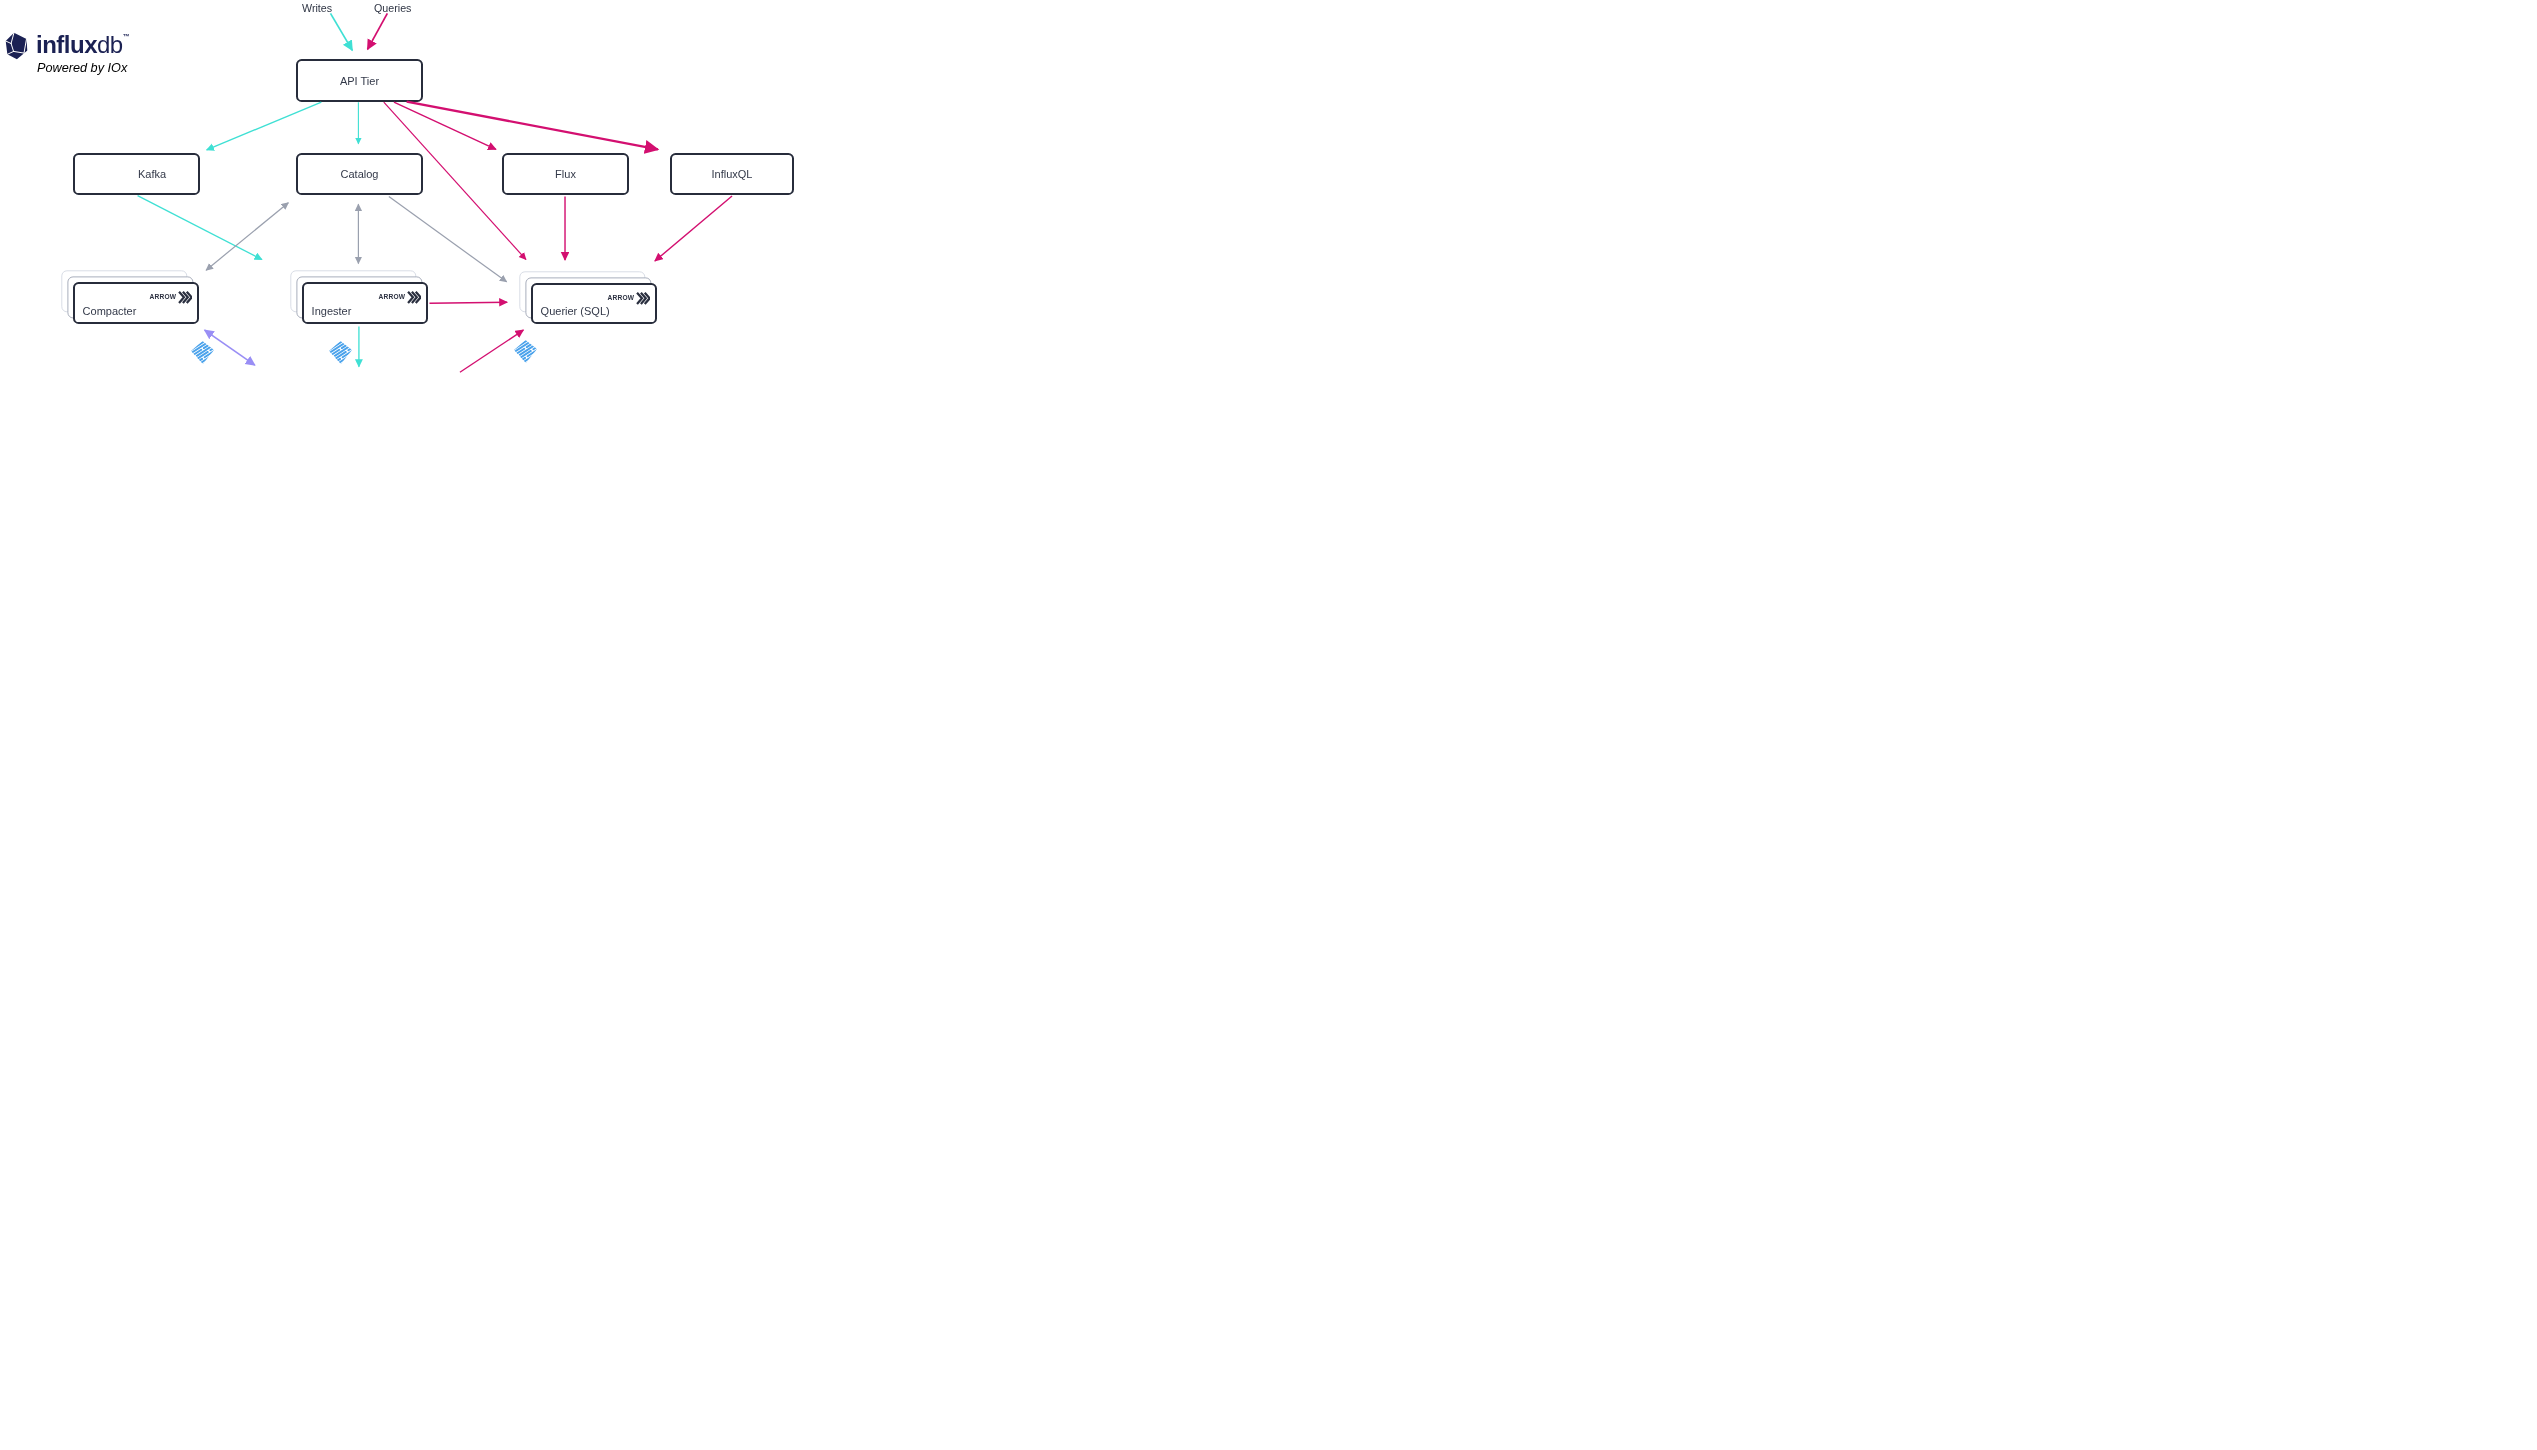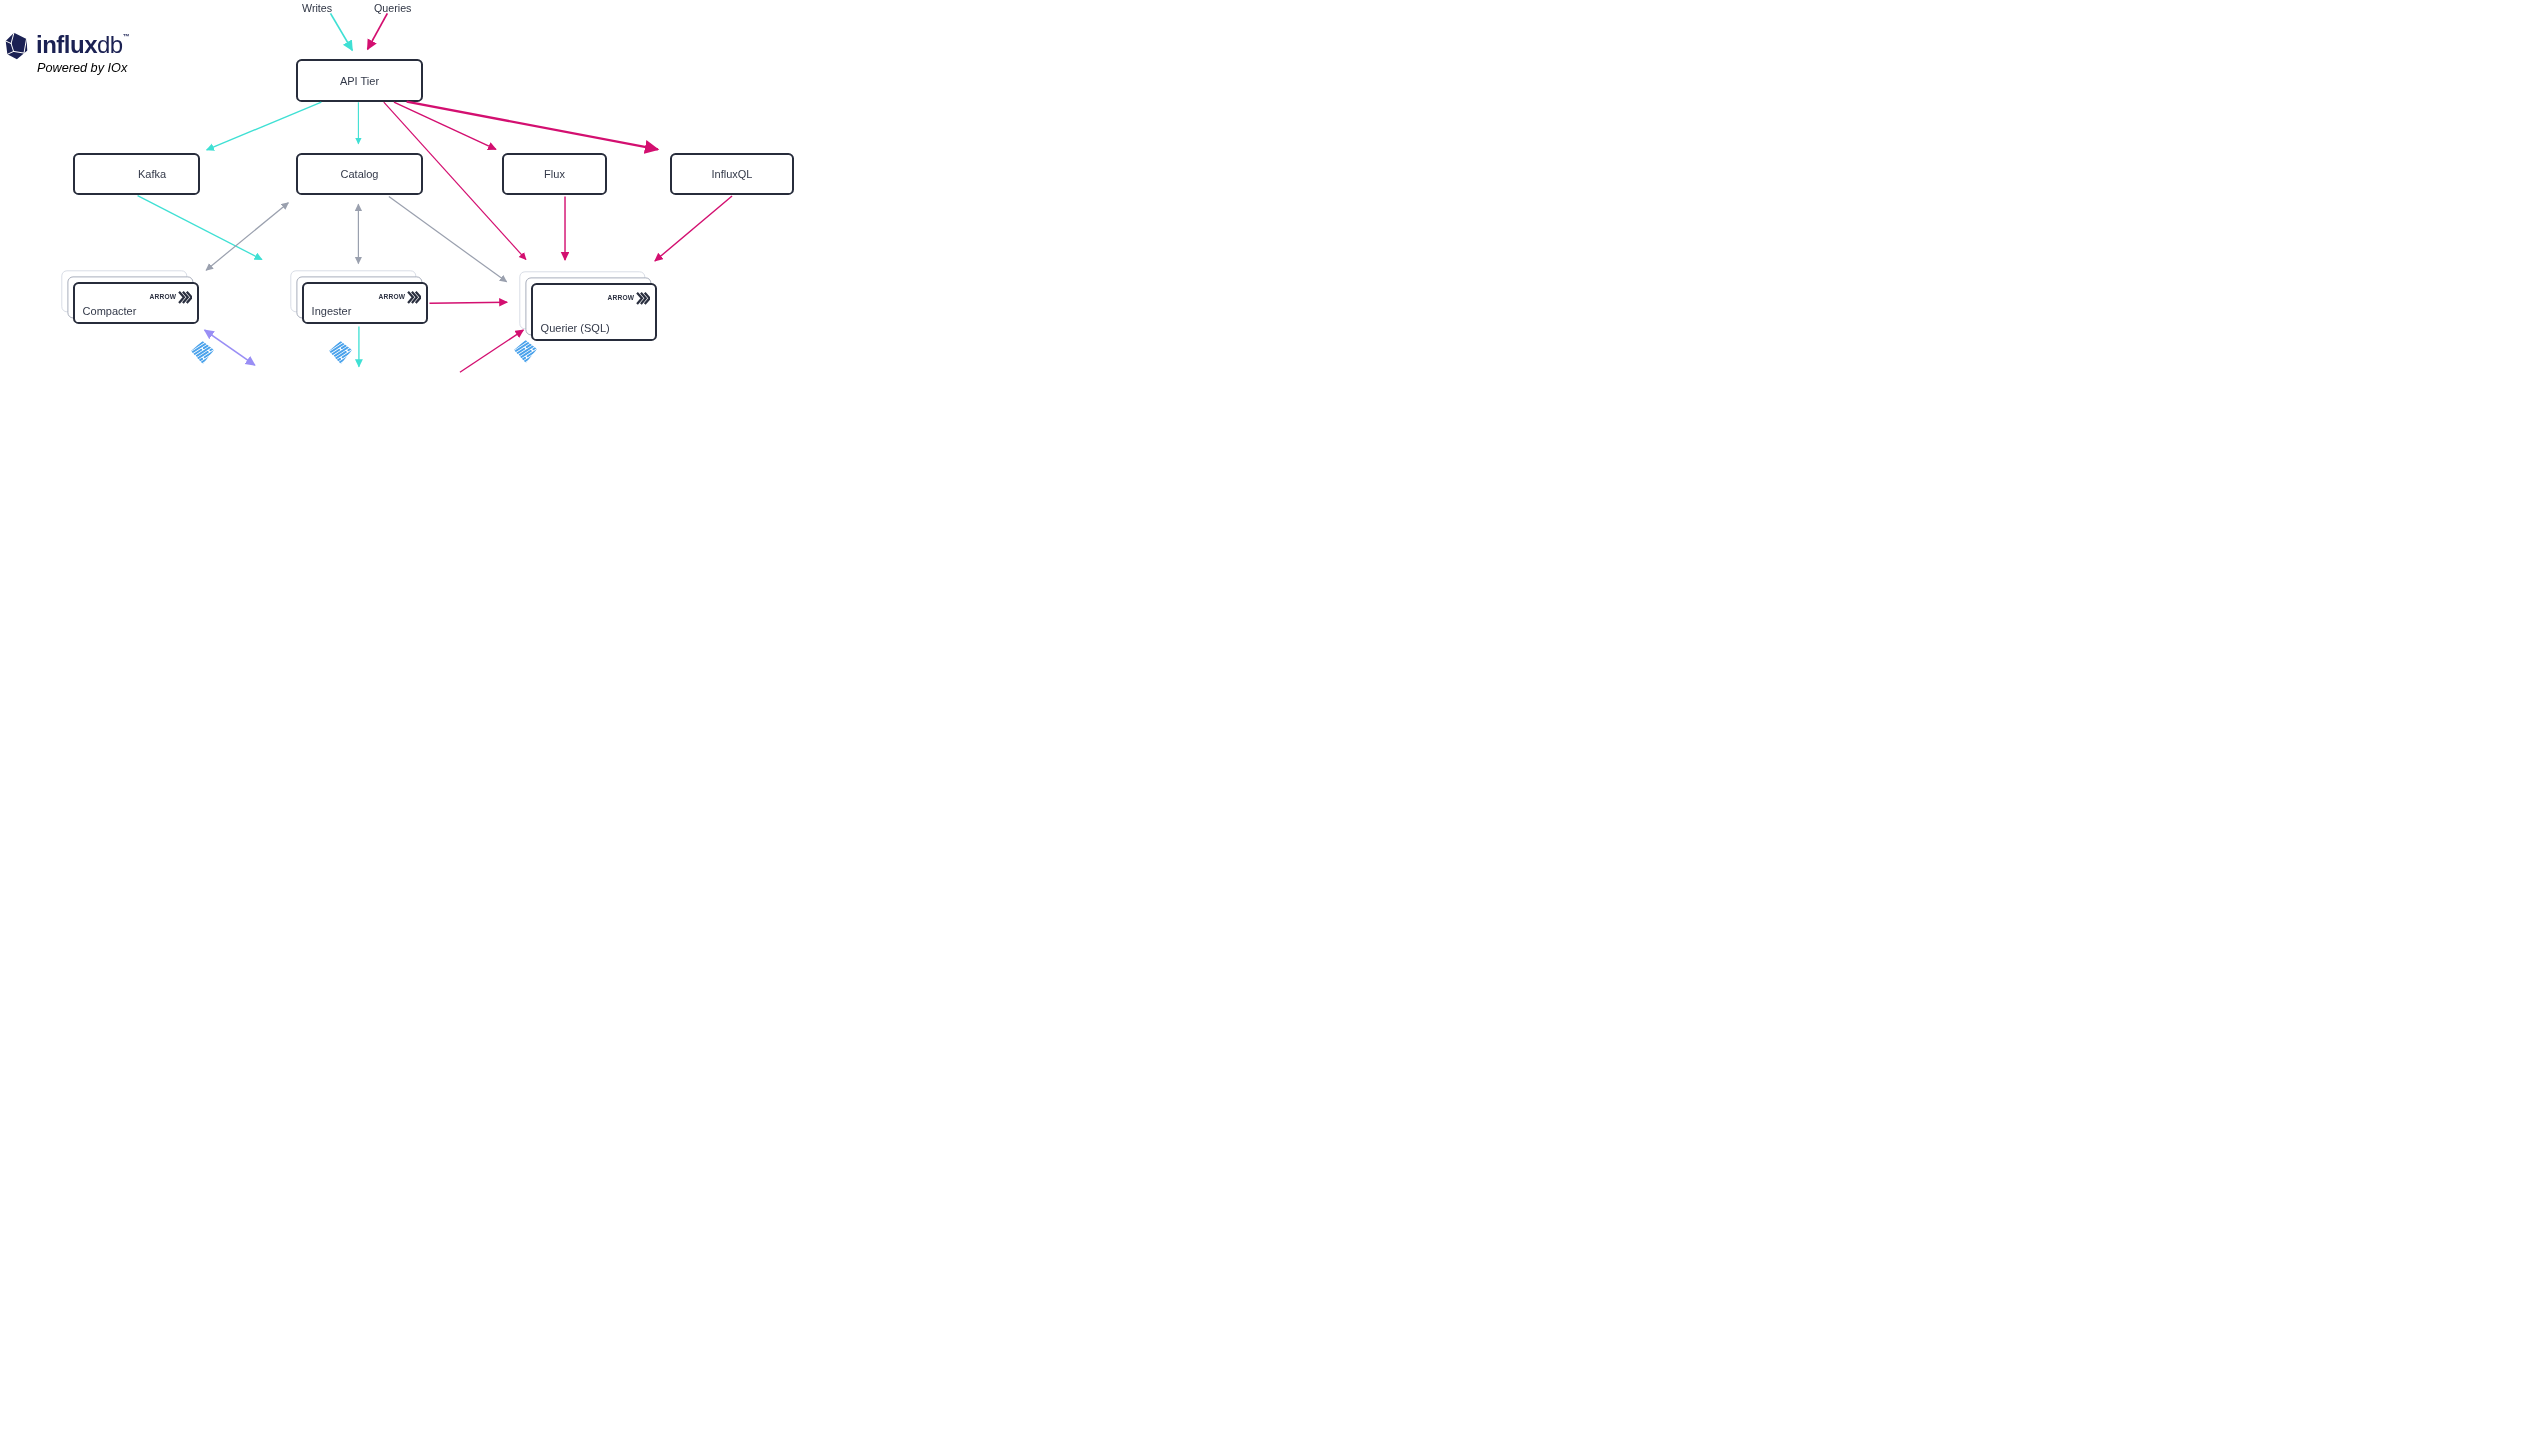--- a/index.html
+++ b/index.html
@@ -172,21 +172,21 @@
 
   <div class="node" style="left:296px;top:59px;width:127px;height:43px;">
     <span>API Tier</span>
   </div>
   <div class="node" style="left:73px;top:153px;width:127px;height:42px;padding-left:31px;">
     <span>Kafka</span>
   </div>
   <div class="node" style="left:296px;top:153px;width:127px;height:42px;">
     <span>Catalog</span>
   </div>
-  <div class="node" style="left:502px;top:153px;width:105px;height:42px;">
+  <div class="node" style="left:502px;top:153px;width:127px;height:42px;">
     <span>Flux</span>
   </div>
   <div class="node" style="left:670px;top:153px;width:124px;height:42px;">
     <span>InfluxQL</span>
   </div>
 
   <div class="stack" style="left:73px;top:282px;width:126px;height:42px;">
     <div class="card back"></div>
     <div class="card mid"></div>
     <div class="card front">
@@ -207,21 +207,21 @@
       <div class="arrowlogo">
         <span class="txt">ARROW</span>
         <svg viewBox="0 0 29 29" width="14.7" height="14.7">
             <use href="#chevrons"></use>
           </svg>
       </div>
       <div class="label">Ingester</div>
     </div>
   </div>
 
-  <div class="stack" style="left:531px;top:283px;width:126px;height:58px;">
+  <div class="stack" style="left:531px;top:283px;width:126px;height:41px;">
     <div class="card back"></div>
     <div class="card mid"></div>
     <div class="card front">
       <div class="arrowlogo">
         <span class="txt">ARROW</span>
         <svg viewBox="0 0 29 29" width="14.7" height="14.7">
             <use href="#chevrons"></use>
           </svg>
       </div>
       <div class="label">Querier (SQL)</div>

